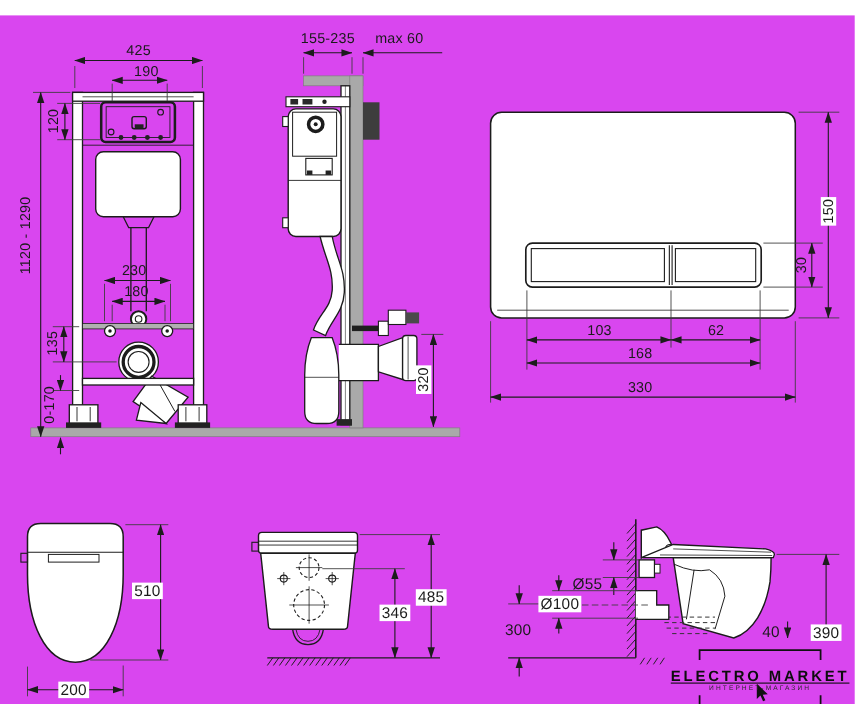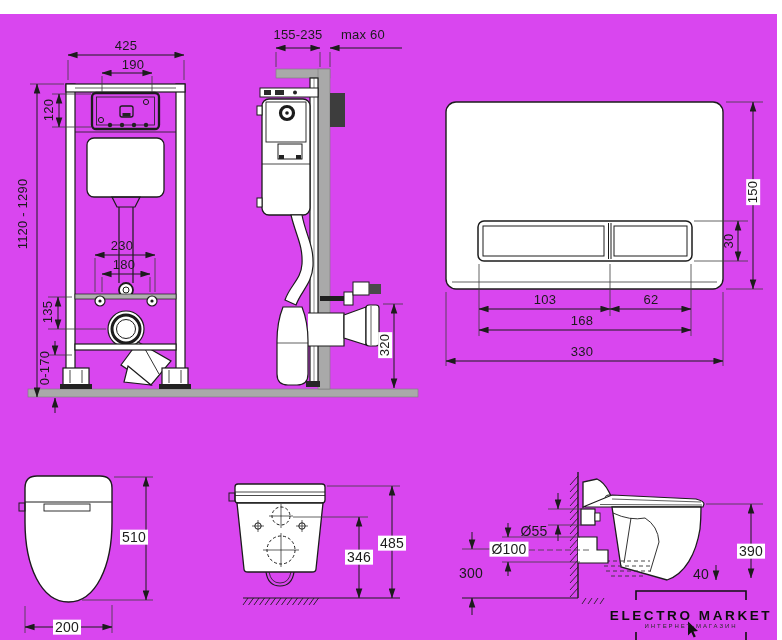--- a/index.html
+++ b/index.html
@@ -5,21 +5,21 @@
   html,body{margin:0;padding:0;background:#fff;}
   #sheet{position:relative;width:777px;height:640px;background:#d946ef;overflow:hidden;
          font-family:"Liberation Sans",sans-serif;margin-top:14px;}
   #linework{position:absolute;left:0;top:0;}
   .dim{position:absolute;transform:translate(-50%,-50%);font-size:13px;color:#1b1b1b;
        white-space:nowrap;letter-spacing:.2px;line-height:1.05;}
   .rot{transform:translate(-50%,-50%) rotate(-90deg);}
   .bg{background:#fff;padding:0 2px;}
   .big{font-size:14px;}
   .brand-title{position:absolute;transform:translate(-50%,-50%);font-size:13.5px;font-weight:bold;
-       letter-spacing:2.6px;color:#0d0d0d;white-space:nowrap;}
+       letter-spacing:2.6px;color:#0d0d0d;white-space:nowrap;text-decoration:underline;}
   .brand-sub{position:absolute;transform:translate(-50%,-50%);font-size:6px;letter-spacing:1.9px;
        color:#2b2b2b;white-space:nowrap;}
 </style>
 </head>
 <body>
 
 <div id="sheet">
 
 <svg id="linework" width="782" height="640" viewBox="0 0 782 640">
   <defs>
@@ -316,19 +316,19 @@
 
   <div class="dim bg big" style="left:134px;top:523px">510</div>
   <div class="dim bg big" style="left:67px;top:613px">200</div>
 
   <div class="dim bg big" style="left:359px;top:543px">346</div>
   <div class="dim bg big" style="left:392px;top:529px">485</div>
 
   <div class="dim big" style="left:534px;top:517px">Ø55</div>
   <div class="dim big bg" style="left:509px;top:535px">Ø100</div>
   <div class="dim big" style="left:471px;top:559px">300</div>
-  <div class="dim big bg" style="left:751px;top:537px">390</div>
+  <div class="dim big bg" style="left:751px;top:561px">390</div>
   <div class="dim big" style="left:701px;top:560px">40</div>
 
   <div class="brand-title" style="left:691px;top:601px">ELECTRO MARKET</div>
   <div class="brand-sub" style="left:691px;top:612px">ИНТЕРНЕТ-МАГАЗИН</div>
 
 </div>
 
 </body></html>

